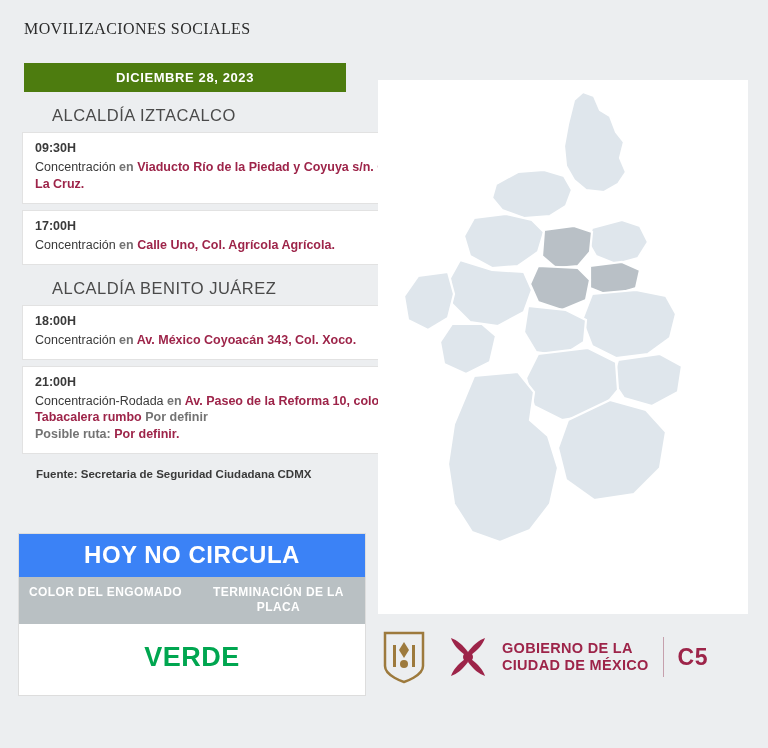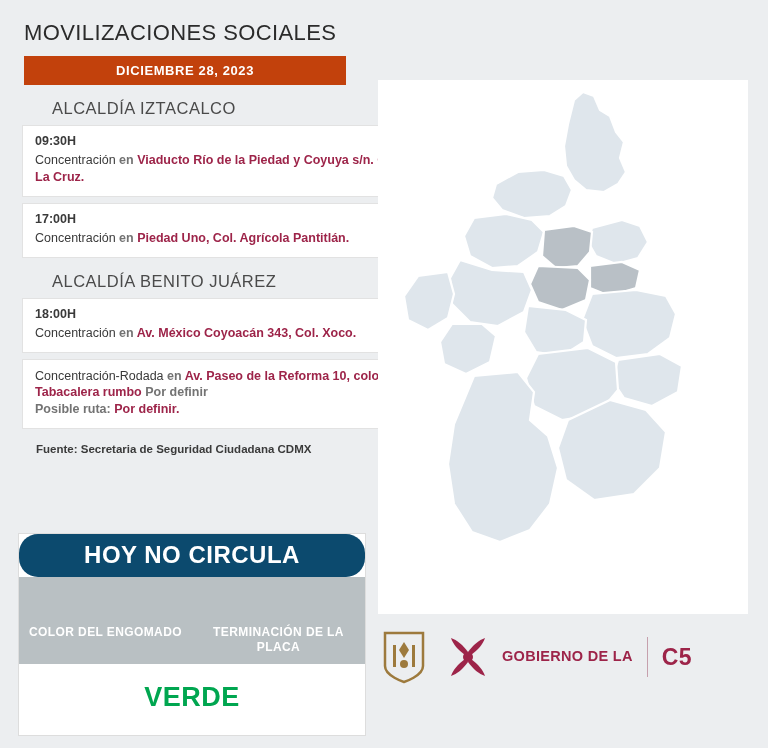--- a/index.html
+++ b/index.html
@@ -17,30 +17,30 @@
   }
 
   
   #left-col {
     position: absolute;
     left: 22px; top: 20px;
     width: 346px;
   }
 
   #main-title {
-    font-size: 22px;
+    font-size: 16px;
     letter-spacing: 0.4px;
     color: #2b2b2b;
     font-weight: 400;
-    margin: 0 0 10px 2px;
-    font-family: Liberation Sans, sans-serif;
+    margin: 0 0 25px 2px;
+    font-family: Liberation Serif, serif;
   }
 
   #date-bar {
-    background: #c2410c;
+    background: #4d7c0f;
     color: #ffffff;
     text-align: center;
     font-weight: bold;
     font-size: 13px;
     letter-spacing: 0.6px;
     padding: 7px 0 7px 0;
     width: 322px;
     margin-left: 2px;
   }
 
@@ -84,43 +84,41 @@
 
   
   #hnc {
     position: absolute;
     left: 18px; top: 533px;
     width: 348px;
     background: #ffffff;
     border: 1px solid #dddddd;
   }
   #hnc-header {
-    background: #0c4a6e;
+    background: #3b82f6;
     color: #ffffff;
     text-align: center;
     font-size: 24px;
     font-weight: bold;
     letter-spacing: 0.5px;
     padding: 7px 0 8px 0;
-    border-radius: 19px;
   }
   #hnc-subrow {
     display: flex;
     background: #b9c0c3;
     color: #ffffff;
   }
   .hnc-sub {
     flex: 1;
     text-align: center;
     font-size: 12px;
     font-weight: bold;
     letter-spacing: 0.4px;
     line-height: 1.25;
     padding: 8px 4px 9px 4px;
-    margin-top: 40px;
   }
   #hnc-valrow {
     display: flex;
     background: #ffffff;
     padding: 18px 0 22px 0;
   }
   .hnc-val {
     flex: 1;
     text-align: center;
   }
@@ -190,32 +188,33 @@
 
     <div class="borough-title">ALCALDÍA IZTACALCO</div>
 
     <div class="event-card">
       <div class="event-time">09:30H</div>
       <div class="event-text"><span class="lead">Concentración</span><span class="plain"> en </span><span class="loc">Viaducto Río de la Piedad y Coyuya s/n. Col. La Cruz.</span></div>
     </div>
 
     <div class="event-card">
       <div class="event-time">17:00H</div>
-      <div class="event-text"><span class="lead">Concentración</span><span class="plain"> en </span><span class="loc">Piedad Uno, Col. Agrícola Pantitlán.</span></div>
+      <div class="event-text"><span class="lead">Concentración</span><span class="plain"> en </span><span class="loc">Calle Uno, Col. Agrícola Agrícola.</span></div>
     </div>
 
     <div class="borough-title">ALCALDÍA BENITO JUÁREZ</div>
 
     <div class="event-card">
       <div class="event-time">18:00H</div>
       <div class="event-text"><span class="lead">Concentración</span><span class="plain"> en </span><span class="loc">Av. México Coyoacán 343, Col. Xoco.</span></div>
     </div>
 
 
     <div class="event-card">
+      <div class="event-time">21:00H</div>
       <div class="event-text"><span class="lead">Concentración-Rodada</span><span class="plain"> en </span><span class="loc">Av. Paseo de la Reforma 10, colonia Tabacalera rumbo</span><span class="plain"> Por definir</span><br><span class="plain">Posible ruta: </span><span class="loc">Por definir.</span></div>
     </div>
 
     <div id="source-note">Fuente: Secretaria de Seguridad Ciudadana CDMX</div>
   </div>
 
   <div id="hnc">
     <div id="hnc-header">HOY NO CIRCULA</div>
     <div id="hnc-subrow">
       <div class="hnc-sub">COLOR DEL ENGOMADO</div>
@@ -281,20 +280,21 @@
         <circle cx="24" cy="24" r="5"></circle>
         <path d="M24 19 C19 12 13 7 7 5 C9 11 14 17 21 22 Z"></path>
         <path d="M24 19 C29 12 35 7 41 5 C39 11 34 17 27 22 Z"></path>
         <path d="M24 29 C19 36 13 41 7 43 C9 37 14 31 21 26 Z"></path>
         <path d="M24 29 C29 36 35 41 41 43 C39 37 34 31 27 26 Z"></path>
       </g>
     </svg>
 
     <div id="gob-text">
       <div>GOBIERNO DE LA</div>
+      <div>CIUDAD DE MÉXICO</div>
     </div>
 
     <div id="footer-divider"></div>
 
     <div id="c5-label">C5</div>
   </div>
 
 </div>
 
 </body></html>

